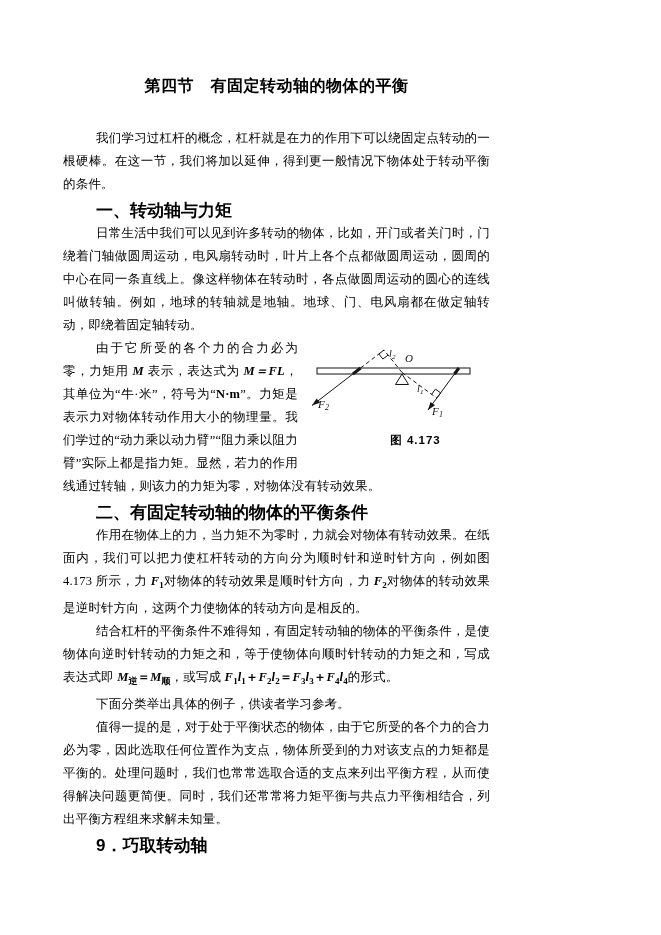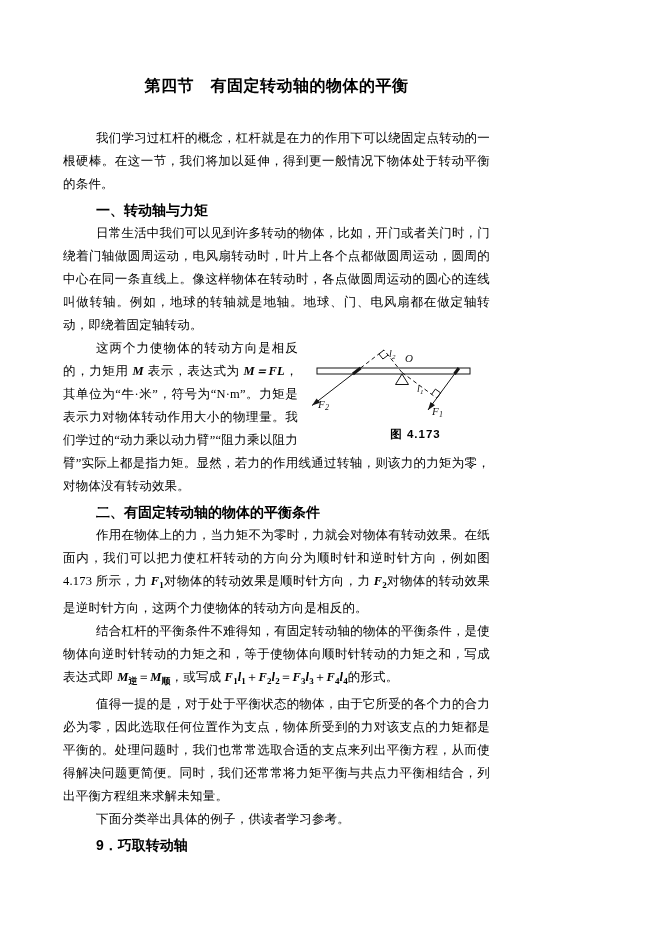--- a/index.html
+++ b/index.html
@@ -5,29 +5,29 @@
   html,body{margin:0;padding:0;background:#ffffff;}
   body{width:661px;height:935px;position:relative;color:#000;}
   .page{box-sizing:border-box;width:550px;height:935px;background:#fff;
         padding:76px 60px 0 63px;overflow:hidden;
         font-family:"Liberation Serif","DejaVu Serif",serif;border-radius:24px;}
   h1.title{margin:0 0 30px 0;text-align:center;
         font-family:"Liberation Sans","DejaVu Sans",sans-serif;
         font-weight:bold;font-size:16px;letter-spacing:0.5px;}
   .p{font-size:12.5px;line-height:23px;text-align:justify;text-indent:33px;
         margin:0;letter-spacing:0.2px;}
-  h2.sec{font-size:14px;line-height:23px;margin:3px 0 0 0;text-indent:33px;
+  h2.sec{font-size:17px;line-height:23px;margin:3px 0 0 0;text-indent:33px;
         font-family:"Liberation Sans","DejaVu Sans",sans-serif;font-weight:bold;}
-  .run-b{font-weight:normal;}
+  .run-b{font-weight:bold;}
   .run-bi{font-weight:bold;font-style:italic;}
   .run-bsub{font-weight:bold;font-size:9px;vertical-align:-3px;letter-spacing:0;}
   figure.fig{float:right;width:182px;margin:4px 0 2px 10px;padding:0;}
   figure.fig svg{display:block;}
   figcaption{text-align:center;font-family:"Liberation Sans","DejaVu Sans",sans-serif;
-        font-weight:bold;font-size:11.5px;margin-top:2px;letter-spacing:1px;}
+        font-weight:bold;font-size:11.5px;margin-top:8px;letter-spacing:1px;}
   .figtext{font-family:"Liberation Serif","DejaVu Serif",serif;font-style:italic;}
 </style>
 </head>
 <body>
 
 <main class="page">
 
   <h1 class="title">第四节　有固定转动轴的物体的平衡</h1>
 
   <div class="p"><span>我们学习过杠杆的概念，杠杆就是在力的作用下可以绕固定点转动的一根硬棒。在这一节，我们将加以延伸，得到更一般情况下物体处于转动平衡的条件。</span></div>
@@ -61,28 +61,28 @@
           <text x="81" y="16" font-size="10"><tspan>l</tspan><tspan font-size="7" dy="2">2</tspan></text>
           <text x="109" y="51" font-size="10"><tspan>l</tspan><tspan font-size="7" dy="2">1</tspan></text>
           <text x="10" y="67"><tspan>F</tspan><tspan font-size="8" dy="2">2</tspan></text>
           <text x="124" y="74"><tspan>F</tspan><tspan font-size="8" dy="2">1</tspan></text>
         </g>
       </svg>
       <figcaption>图 4.173</figcaption>
     </figure>
   </div>
 
-  <div class="p"><span>这两个力使物体的转动方向是相反的，力矩用 </span><span class="run-bi">M</span><span> 表示，表达式为 </span><span class="run-bi">M＝FL</span><span>，其单位为“牛·米”，符号为“</span><span class="run-b">N·m</span><span>”。力矩是表示力对物体转动作用大小的物理量。我们学过的“动力乘以动力臂”“阻力乘以阻力臂”实际上都是指力矩。显然，若力的作用线通过转轴，则该力的力矩为零，对物体没有转动效果。</span></div>
+  <div class="p"><span>由于它所受的各个力的合力必为零，力矩用 </span><span class="run-bi">M</span><span> 表示，表达式为 </span><span class="run-bi">M＝FL</span><span>，其单位为“牛·米”，符号为“</span><span class="run-b">N·m</span><span>”。力矩是表示力对物体转动作用大小的物理量。我们学过的“动力乘以动力臂”“阻力乘以阻力臂”实际上都是指力矩。显然，若力的作用线通过转轴，则该力的力矩为零，对物体没有转动效果。</span></div>
 
   <h2 class="sec">二、有固定转动轴的物体的平衡条件</h2>
 
 
   <div class="p"><span>作用在物体上的力，当力矩不为零时，力就会对物体有转动效果。在纸面内，我们可以把力使杠杆转动的方向分为顺时针和逆时针方向，例如图 4.173 所示，力 </span><span class="run-bi">F</span><span class="run-bsub">1</span><span>对物体的转动效果是顺时针方向，力 </span><span class="run-bi">F</span><span class="run-bsub">2</span><span>对物体的转动效果是逆时针方向，这两个力使物体的转动方向是相反的。</span></div>
 
   <div class="p"><span>结合杠杆的平衡条件不难得知，有固定转动轴的物体的平衡条件，是使物体向逆时针转动的力矩之和，等于使物体向顺时针转动的力矩之和，写成表达式即 </span><span class="run-bi">M</span><span class="run-bsub">逆</span><span class="run-b">＝</span><span class="run-bi">M</span><span class="run-bsub">顺</span><span>，或写成 </span><span class="run-bi">F</span><span class="run-bsub">1</span><span class="run-bi">l</span><span class="run-bsub">1</span><span class="run-b">＋</span><span class="run-bi">F</span><span class="run-bsub">2</span><span class="run-bi">l</span><span class="run-bsub">2</span><span class="run-b">＝</span><span class="run-bi">F</span><span class="run-bsub">3</span><span class="run-bi">l</span><span class="run-bsub">3</span><span class="run-b">＋</span><span class="run-bi">F</span><span class="run-bsub">4</span><span class="run-bi">l</span><span class="run-bsub">4</span><span>的形式。</span></div>
 
+  <div class="p"><span>下面分类举出具体的例子，供读者学习参考。</span></div>
+
   <div class="p"><span>值得一提的是，对于处于平衡状态的物体，由于它所受的各个力的合力必为零，因此选取任何位置作为支点，物体所受到的力对该支点的力矩都是平衡的。处理问题时，我们也常常选取合适的支点来列出平衡方程，从而使得解决问题更简便。同时，我们还常常将力矩平衡与共点力平衡相结合，列出平衡方程组来求解未知量。</span></div>
-
-  <div class="p"><span>下面分类举出具体的例子，供读者学习参考。</span></div>
 
   <h2 class="sec">9．巧取转动轴</h2>
 
 </main>
 
 </body></html>

